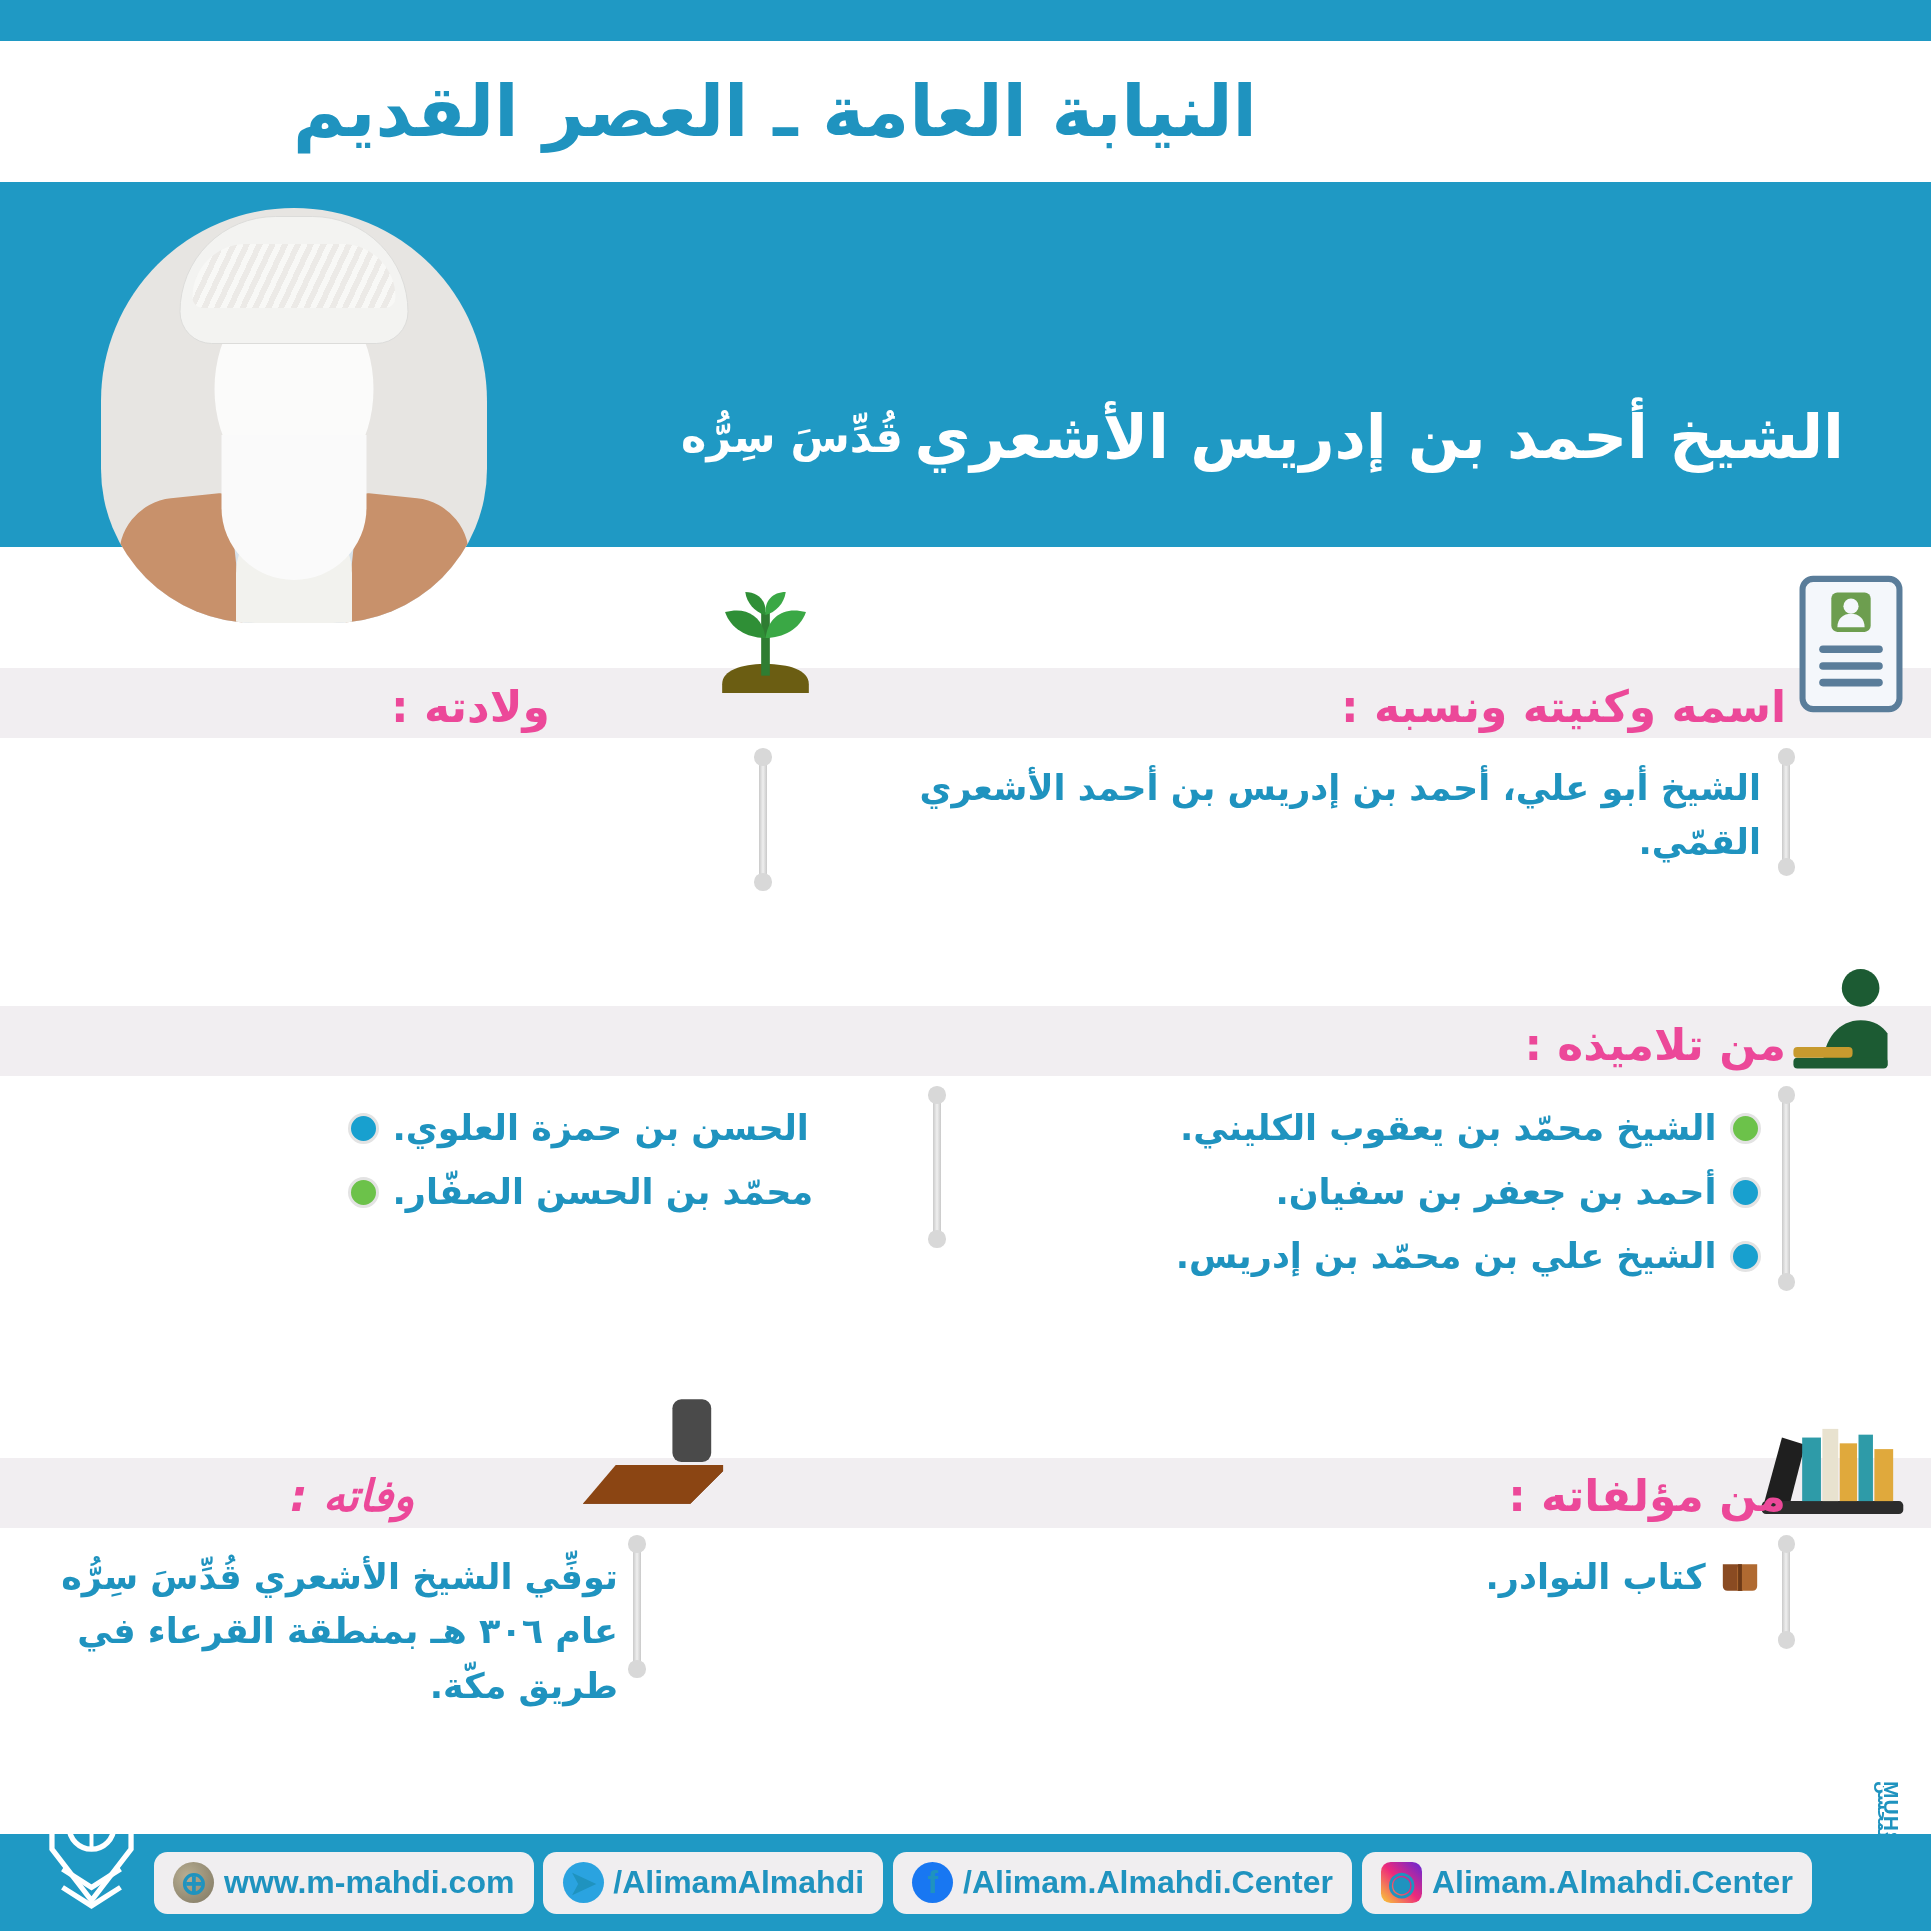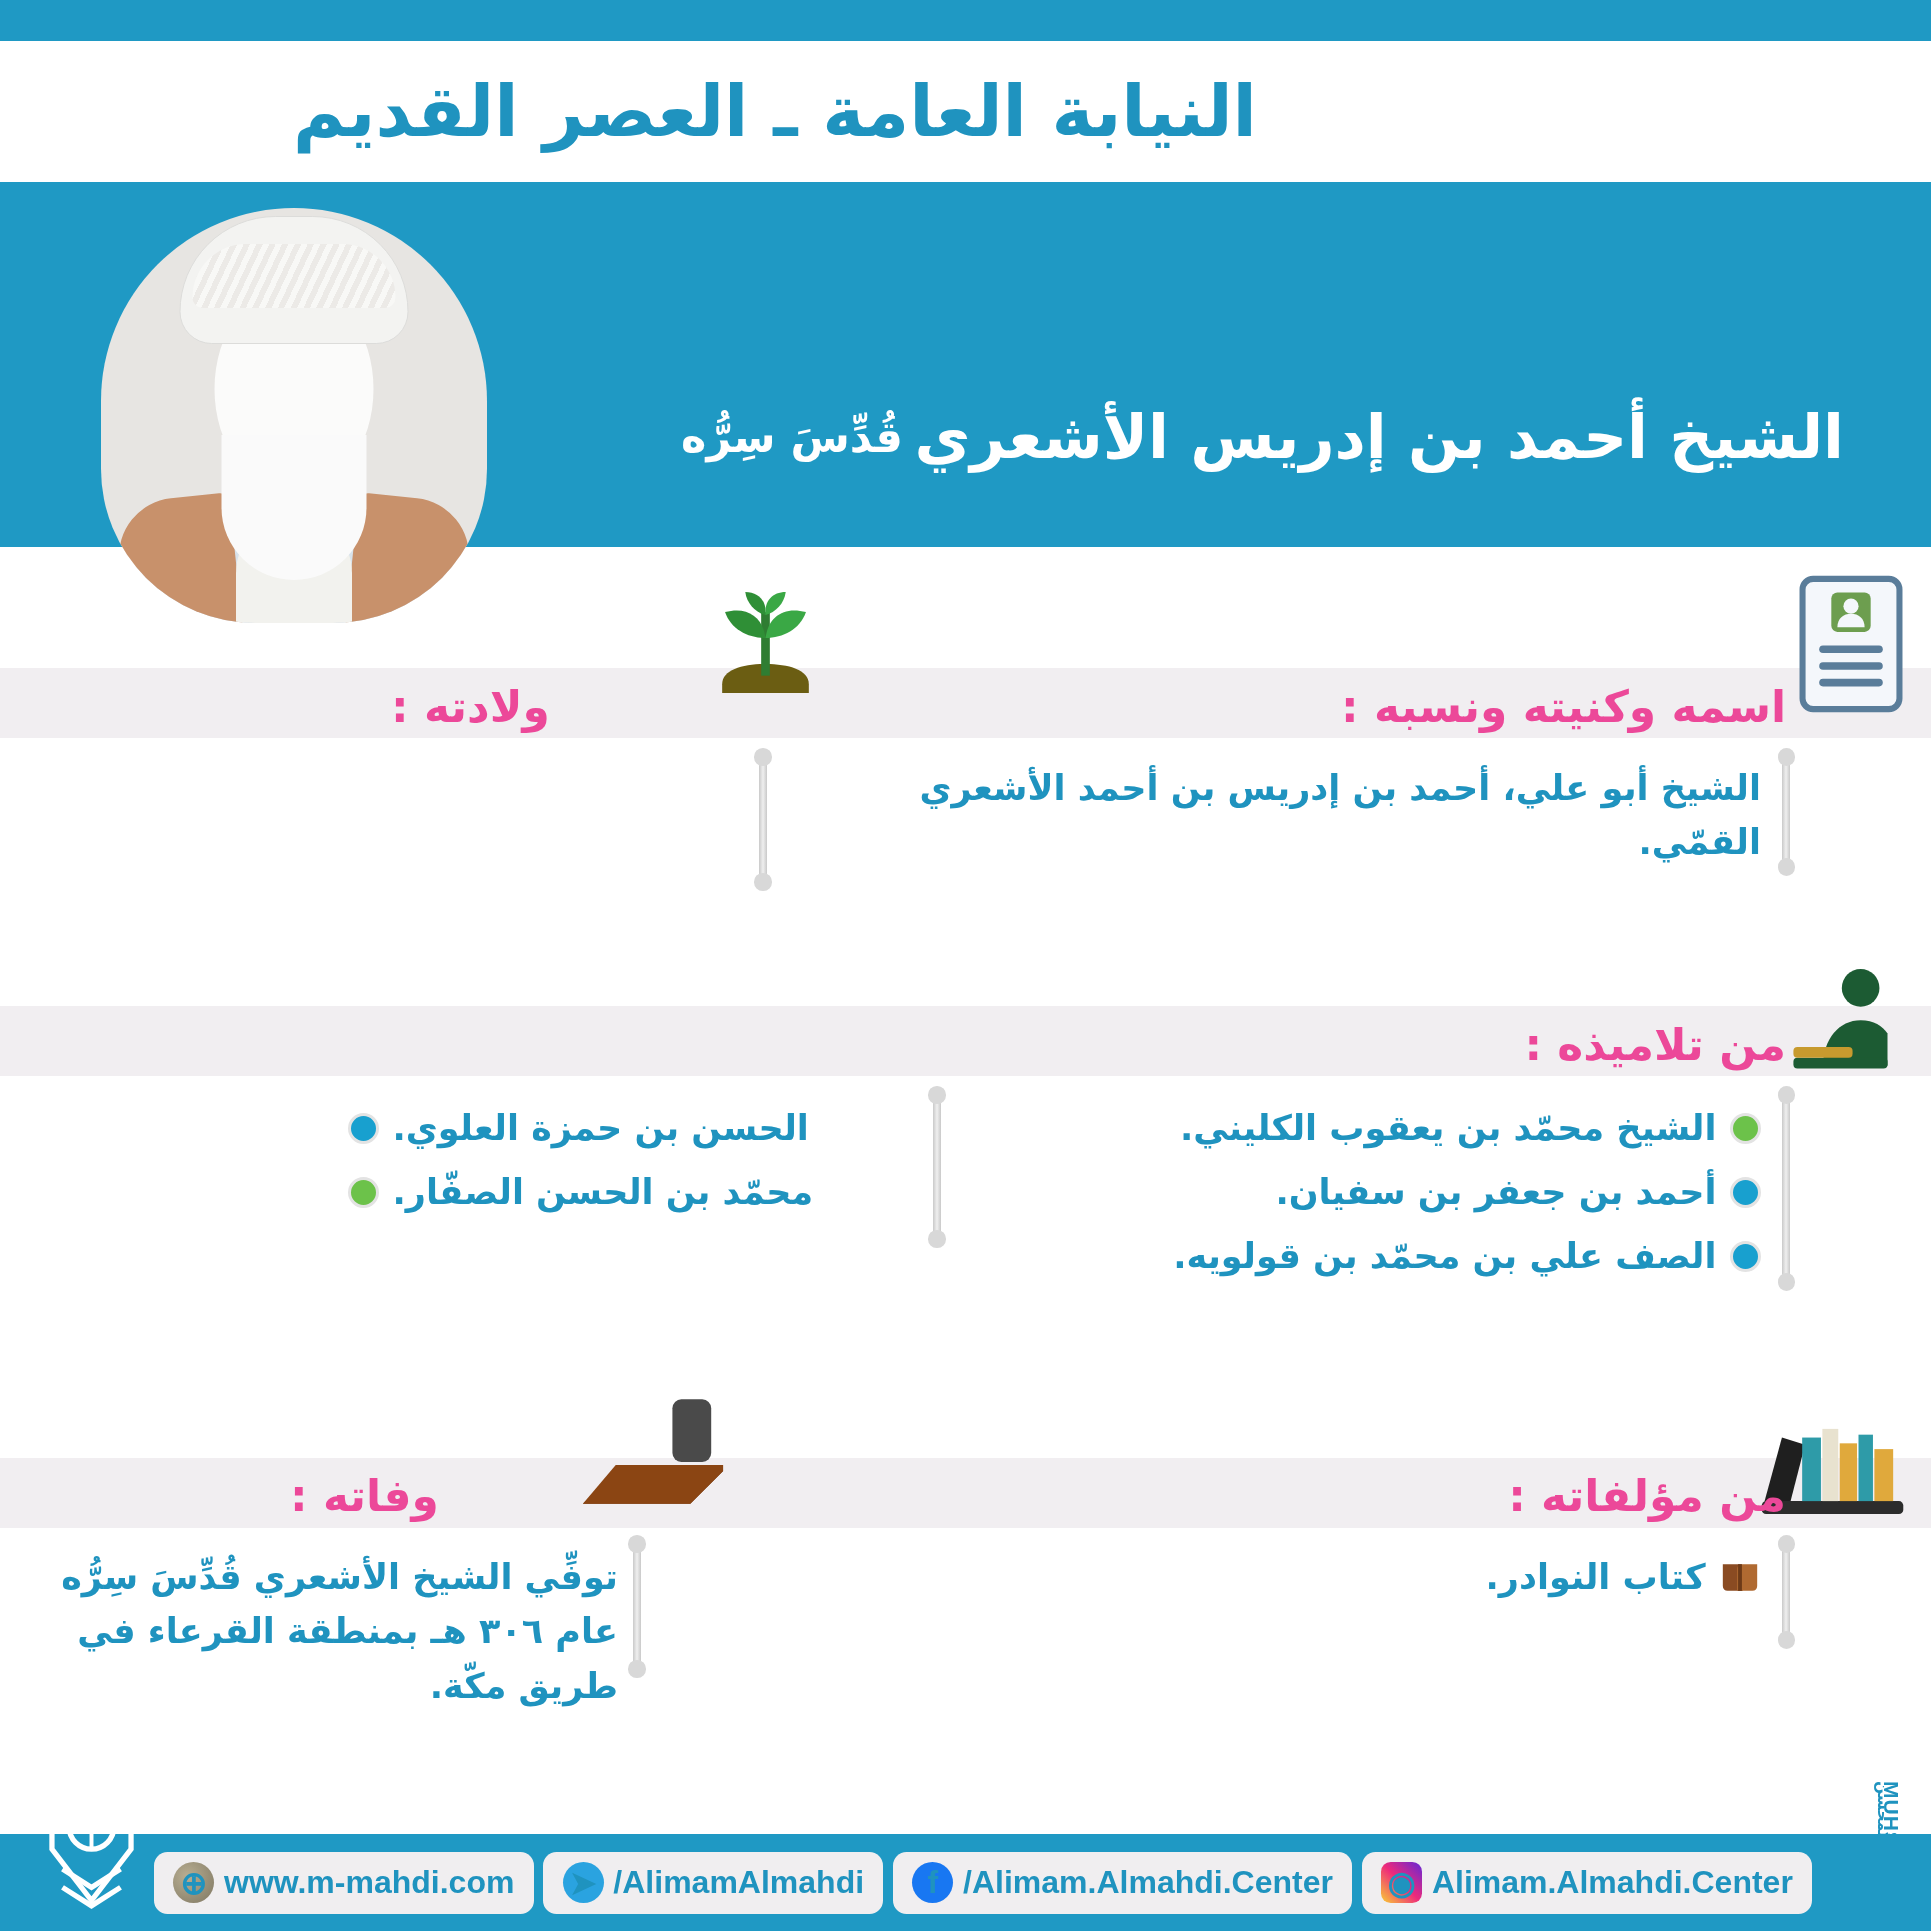--- a/index.html
+++ b/index.html
@@ -193,21 +193,21 @@
     <div class="bullet-row">
       <span class="dot green"></span>
       <span>الشيخ محمّد بن يعقوب الكليني.</span>
     </div>
     <div class="bullet-row">
       <span class="dot blue"></span>
       <span>أحمد بن جعفر بن سفيان.</span>
     </div>
     <div class="bullet-row">
       <span class="dot blue"></span>
-      <span>الصف علي بن محمّد بن قولويه.</span>
+      <span>الشيخ علي بن محمّد بن إدريس.</span>
     </div>
   </div>
 
   <div class="stand" style="left:933px;top:1096px;height:140px;"></div>
 
   <div class="body-text" style="left:348px;top:1101px;width:579px;">
     <div class="bullet-row" style="justify-content:flex-end;">
       <span>الحسن بن حمزة العلوي.</span>
       <span class="dot blue"></span>
     </div>
@@ -243,21 +243,21 @@
       <span>كتاب النوادر.</span>
     </div>
   </div>
 
   <svg class="icon" style="left:568px;top:1390px;width:179px;height:135px;" viewBox="0 0 120 90">
     <rect x="70" y="6" width="26" height="42" rx="6" fill="#4a4a4a"></rect>
     <path d="M10 76l22-22h72L82 76z" fill="#6b3410"></path>
     <path d="M10 76h72l22-22v-4H32z" fill="#8b4513"></path>
   </svg>
 
-  <div class="sec-title" style="left:290px;top:1470px;">وفاته :</div>
+  <div class="sec-title" style="left:290px;top:1470px;font-style:italic;">وفاته :</div>
 
   <div class="stand" style="left:633px;top:1545px;height:121px;"></div>
 
   <div class="body-text lt" style="left:39px;top:1550px;width:579px;">توفِّي الشيخ الأشعري قُدِّسَ سِرُّه عام ٣٠٦ هـ بمنطقة القرعاء في طريق مكّة.</div>
 
   <div class="watermark">AL-MUHSEN.COM</div>
   <div class="watermark-ar">المحسن</div>
 
   <div class="footer-bar"></div>
 

